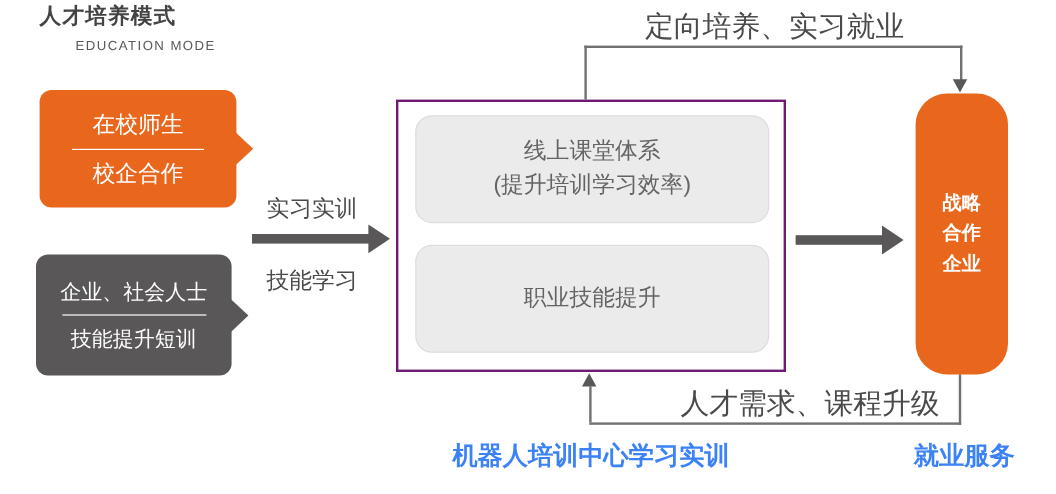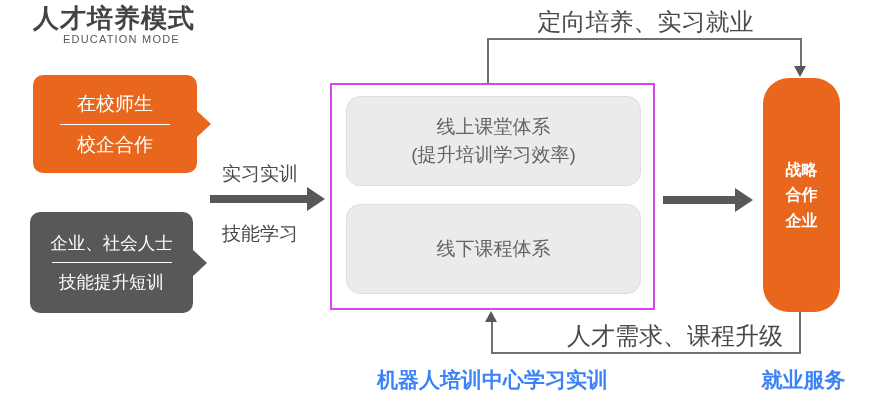--- a/index.html
+++ b/index.html
@@ -6,21 +6,21 @@
   html, body { background: #ffffff; }
   body {
     font-family: "Liberation Sans", "DejaVu Sans", sans-serif;
     width: 880px; height: 412px; overflow: hidden;
   }
   .stage { position: relative; width: 880px; height: 412px; background: #ffffff; }
 
   
   .title {
     position: absolute; left: 33px; top: 1px;
-    font-size: 26px; font-weight: bold; color: #434343; letter-spacing: 1px;
+    font-size: 18px; font-weight: bold; color: #434343; letter-spacing: 1px;
   }
   .subtitle {
     position: absolute; left: 63px; top: 33px;
     font-size: 11px; color: #595757; letter-spacing: 1.2px; font-weight: 500;
   }
 
   
   .callout {
     position: absolute; border-radius: 10px;
     display: flex; flex-direction: column; align-items: center; justify-content: center;
@@ -54,21 +54,21 @@
   .arrow-mid { left: 210px; top: 187px; width: 115px; }
   .arrow-right { left: 663px; top: 188px; width: 90px; }
 
   .mid-label { position: absolute; font-size: 19px; font-weight: 500; color: #4a4a4a; }
   .mid-label-top { left: 222px; top: 161px; }
   .mid-label-bottom { left: 222px; top: 221px; }
 
   
   .center-box {
     position: absolute; left: 330px; top: 83px; width: 325px; height: 227px;
-    border: 2px solid #d946ef; background: #ffffff;
+    border: 2px solid #701a75; background: #ffffff;
   }
   .course-box {
     position: absolute; left: 14px; width: 295px; height: 90px;
     background: #EBEBEB; border: 1px solid #dddddd; border-radius: 14px;
     display: flex; flex-direction: column; align-items: center; justify-content: center;
     color: #646464; font-size: 19px; line-height: 1.45; text-align: center; font-weight: 500;
   }
   .course-1 { top: 11px; }
   .course-2 { top: 119px; }
 
@@ -128,21 +128,21 @@
     <div class="head"></div>
   </div>
   <div class="mid-label mid-label-bottom">技能学习</div>
 
   <div class="center-box">
     <div class="course-box course-1">
       <div>线上课堂体系</div>
       <div>(提升培训学习效率)</div>
     </div>
     <div class="course-box course-2">
-      <div>线下课程体系</div>
+      <div>职业技能提升</div>
     </div>
   </div>
 
   <div class="thick-arrow arrow-right">
     <div class="shaft"></div>
     <div class="head"></div>
   </div>
 
   <div class="pill">
     <div>战略</div>

